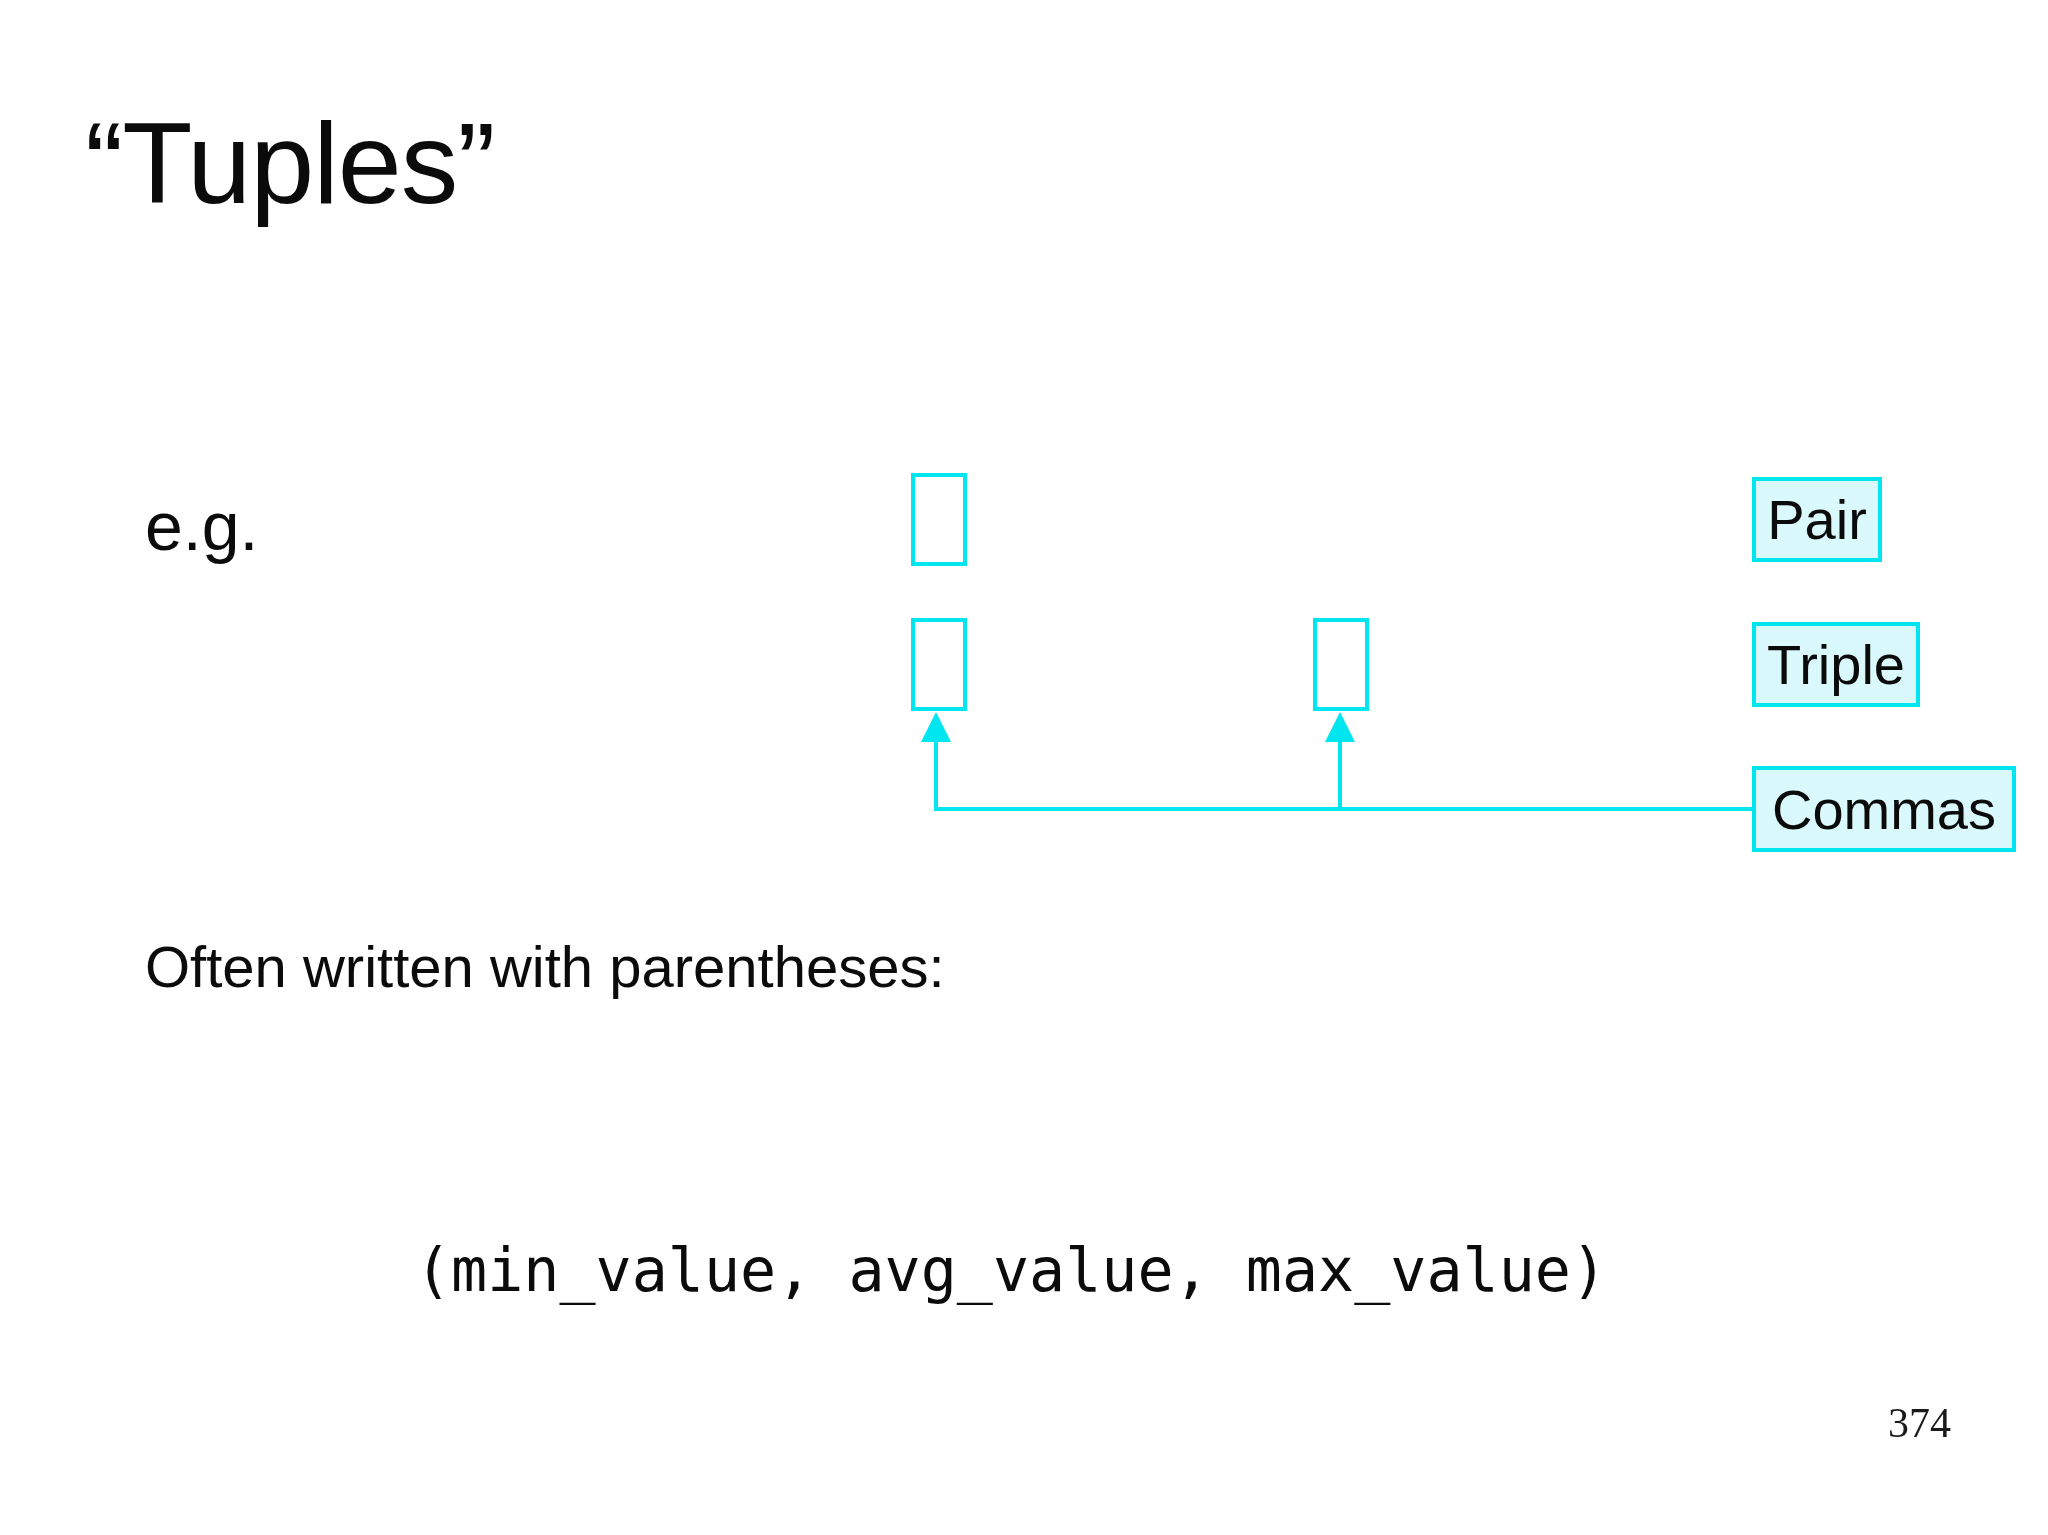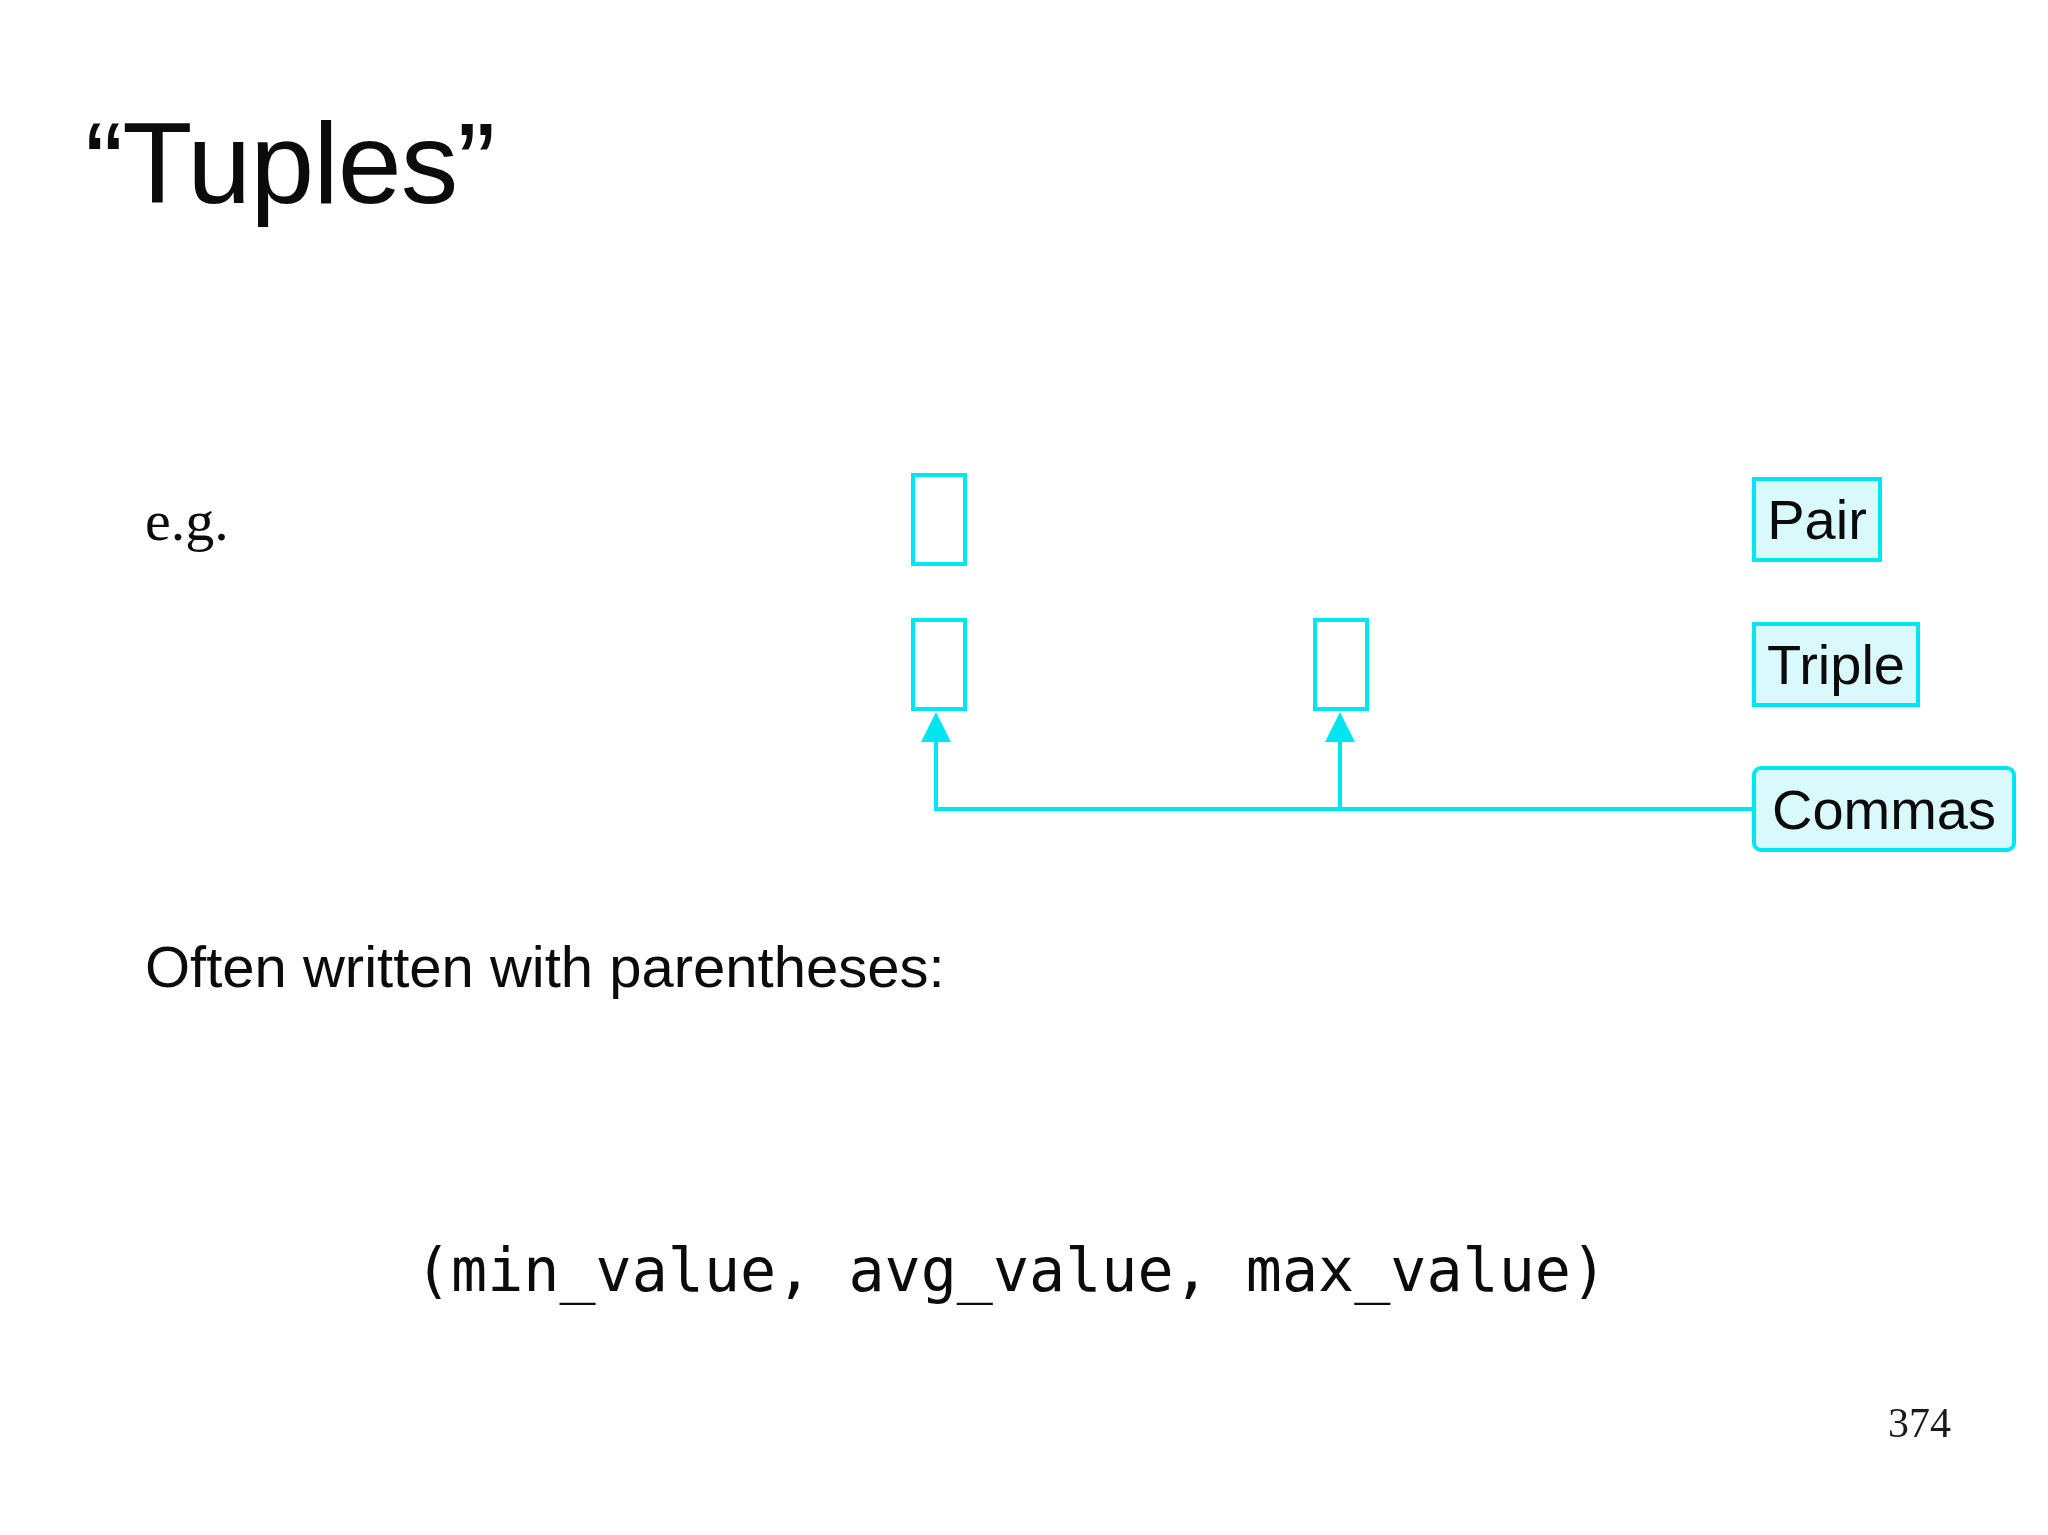--- a/index.html
+++ b/index.html
@@ -76,21 +76,21 @@
     line-height: 1;
   }
 </style>
 </head>
 <body>
 
 <div id="slide">
 
   <div class="abs title">“Tuples”</div>
 
-  <div class="abs sans-body" style="left:145px; top:492px; font-size:58px;font-family:Liberation Serif, serif;">e.g.</div>
+  <div class="abs sans-body" style="left:145px; top:492px; font-size:68px;">e.g.</div>
 
 
   <div class="abs comma-box" style="left:911px; top:473px;"></div>
 
   <div class="abs label-box" style="left:1752px; top:477px; width:122px; height:77px;">
     <span>Pair</span>
   </div>
 
 
   <div class="abs comma-box" style="left:911px; top:618px;"></div>
@@ -101,21 +101,21 @@
   </div>
 
   <div class="abs arrowhead" style="left:921px; top:712px;"></div>
   <div class="abs vline" style="left:934px; top:738px; height:73px;"></div>
 
   <div class="abs arrowhead" style="left:1325px; top:712px;"></div>
   <div class="abs vline" style="left:1338px; top:738px; height:73px;"></div>
 
   <div class="abs hline" style="left:934px; top:807px; width:818px;"></div>
 
-  <div class="abs label-box" style="left:1752px; top:766px; width:256px; height:78px;border-radius:9px;">
+  <div class="abs label-box" style="left:1752px; top:766px; width:256px; height:78px;">
     <span>Commas</span>
   </div>
 
   <div class="abs sans-body" style="left:145px; top:938px;">Often written with parentheses:</div>
 
 
   <div class="abs mono" style="left:415px; top:1240px;">(min_value, avg_value, max_value)</div>
 
   <div class="abs page-number" style="left:1888px; top:1402px;">374</div>
 

